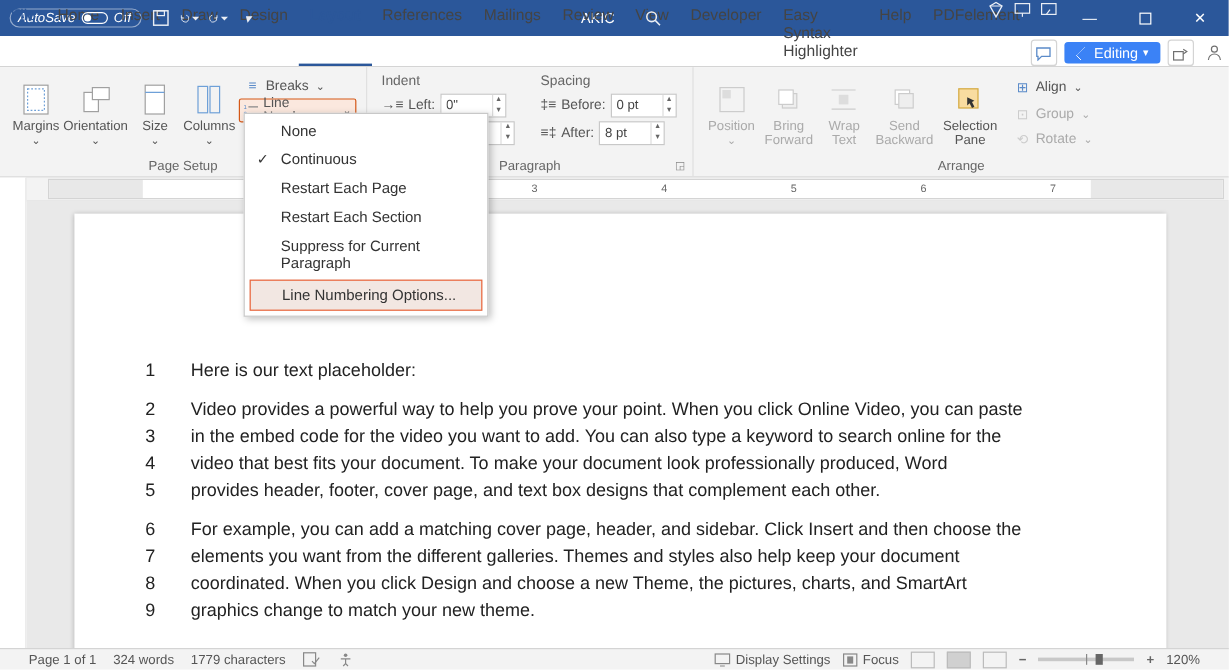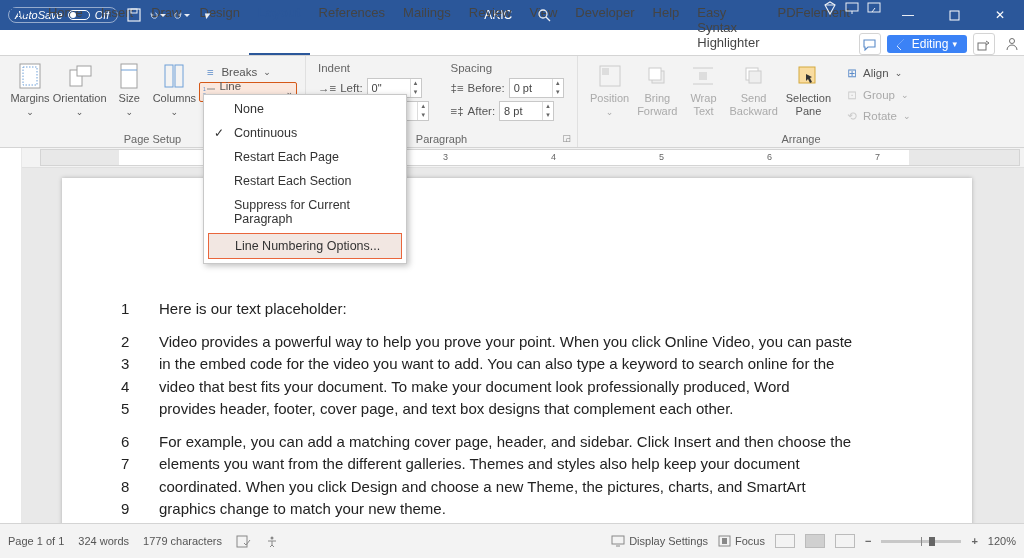--- a/index.html
+++ b/index.html
@@ -25,21 +25,21 @@
 .tabs .right-tools { margin-left:auto; display:flex; align-items:center; gap:6px; padding-right:8px; }
 .editing-pill { background:#3b82f6; color:#fff; border-radius:3px; padding:2px 10px; font-size:12px; display:flex; align-items:center; gap:4px; }
 .editing-pill::before { content:''; width:10px; height:10px; border:1px solid #fff; border-radius:1px; transform:rotate(45deg) scaleX(.55); border-top:none; border-right:none; }
 .small-box { width:22px; height:22px; border:1px solid #d4d4d4; border-radius:3px; display:flex; align-items:center; justify-content:center; color:#555; }
 
 
 .ribbon { height: 92px; background:#f3f3f3; border-bottom:1px solid #d4d4d4; display:flex; position:relative; font-size:11.5px; color:#555; }
 .group { padding: 4px 8px 2px; border-right:1px solid #e0e0e0; display:flex; flex-direction:column; position:relative; }
 .group-label { text-align:center; font-size:11px; color:#666; margin-top:auto; padding-top:2px; position:relative; }
 .group-label .launcher { position:absolute; right:-2px; top:2px; font-size:9px; color:#888; }
-.big-btn { display:flex; flex-direction:column; align-items:center; justify-content:flex-start; padding:2px 4px; min-width:44px; color:#555; }
+.big-btn { display:flex; flex-direction:column; align-items:center; justify-content:flex-end; padding:2px 4px; min-width:44px; color:#555; }
 .big-btn.disabled { color:#aaa; }
 .big-btn .ico { width:28px; height:28px; display:flex; align-items:center; justify-content:center; font-size:20px; color:#5b8bc9; }
 .big-btn.disabled .ico { color:#bbb; }
 .big-btn .lbl { font-size:11px; text-align:center; line-height:1.15; margin-top:2px; }
 .row-btn { display:flex; align-items:center; gap:4px; padding:1px 4px; height:20px; }
 .row-btn .ico-sm { width:14px; height:14px; display:inline-flex; align-items:center; justify-content:center; color:#5b8bc9; }
 .hl-box { border:1.5px solid #d55817; background:#fbe8de; border-radius:2px; padding:0 3px; }
 
 .spin { display:flex; align-items:center; border:1px solid #c8c8c8; background:#fff; height:20px; }
 .spin input { border:none; outline:none; width:42px; font-size:11px; padding:0 4px; color:#444; }
@@ -61,21 +61,21 @@
 
 
 .docarea { position:absolute; top:168px; left:22px; right:0; bottom:18px; background:#e9e9e9; overflow:hidden; }
 .page { position:absolute; left:40px; top:10px; width:910px; min-height:700px; background:#fff; box-shadow:0 0 4px rgba(0,0,0,.25); padding:120px 72px 40px 55px; }
 .docline { display:flex; align-items:flex-start; font-size:15px; color:#222; line-height:1.5; font-family: Calibri, "Segoe UI", sans-serif; }
 .docline .ln { width:42px; text-align:left; padding-left:4px; }
 .docline .tx { flex:1; }
 .para-gap { height:10px; }
 
 
-.status { position:absolute; left:0; right:0; bottom:0; height:35px; background:#f3f3f3; border-top:1px solid #d4d4d4; display:flex; align-items:center; font-size:11px; color:#555; padding:0 8px; gap:14px;text-align:center; }
+.status { position:absolute; left:0; right:0; bottom:0; height:18px; background:#f3f3f3; border-top:1px solid #d4d4d4; display:flex; align-items:center; font-size:11px; color:#555; padding:0 24px; gap:14px;text-align:center; }
 .status .right { margin-left:auto; display:flex; align-items:center; gap:10px; }
 .zoom-track { width:80px; height:3px; background:#c8c8c8; position:relative; }
 .zoom-track::before { content:''; position:absolute; left:50%; top:-3px; width:1px; height:9px; background:#888; }
 .zoom-thumb { position:absolute; top:-3px; left:48px; width:6px; height:9px; background:#666; }
 .view-btn { width:20px; height:14px; border:1px solid #bbb; display:inline-block; }
 .view-btn.active { background:#d0d0d0; }
 
 svg { display:block; }
 </style>
 </head>
@@ -156,22 +156,22 @@
       <div class="tab">Home</div>
       <div class="tab">Insert</div>
       <div class="tab">Draw</div>
       <div class="tab">Design</div>
       <div class="tab active">Layout</div>
       <div class="tab">References</div>
       <div class="tab">Mailings</div>
       <div class="tab">Review</div>
       <div class="tab">View</div>
       <div class="tab">Developer</div>
+      <div class="tab">Easy Syntax Highlighter</div>
       <div class="tab">Help</div>
-      <div class="tab">Easy Syntax Highlighter</div>
       <div class="tab">PDFelement</div>
     </div>
   <div class="right-tools">
     <div class="small-box">
         <svg width="13" height="13" viewBox="0 0 13 13">
           <path d="M1 2h11v7H5l-3 3V9H1z" fill="none" stroke="#5b8bc9" stroke-width="1.1"></path>
         </svg>
       </div>
     <div class="editing-pill">
         <span>Editing</span>

